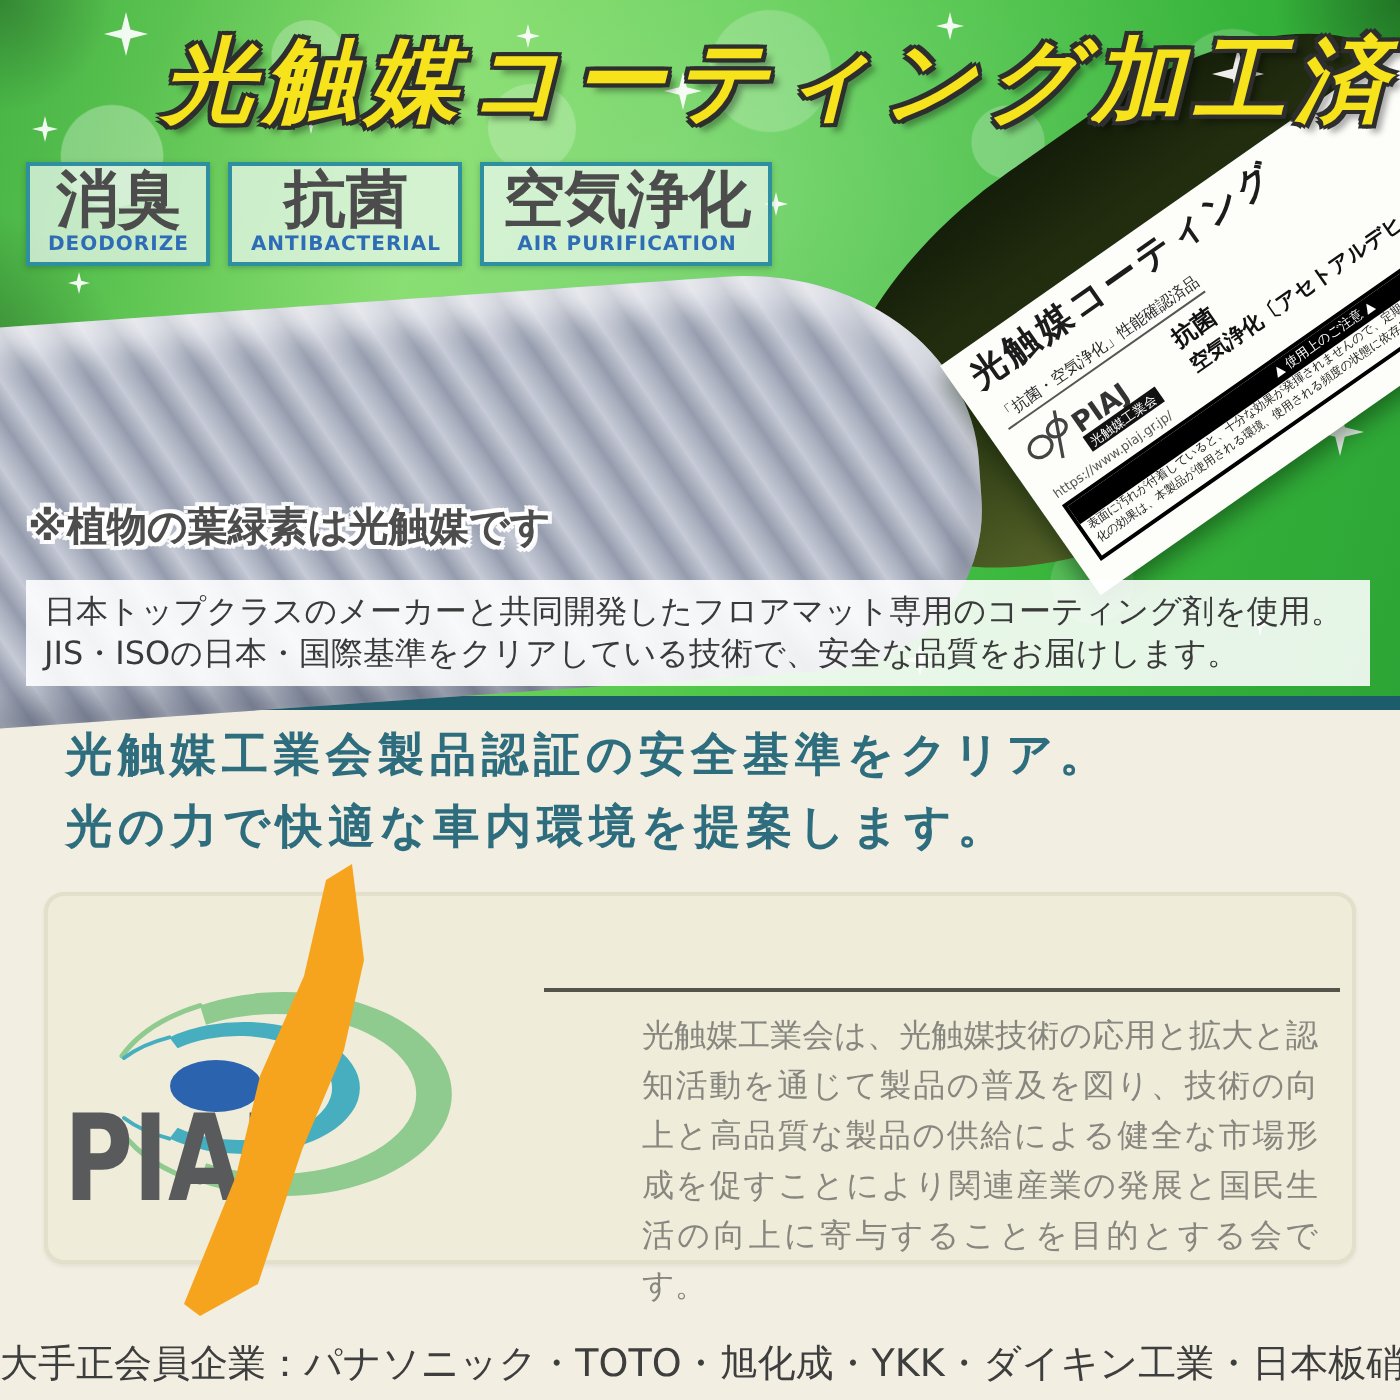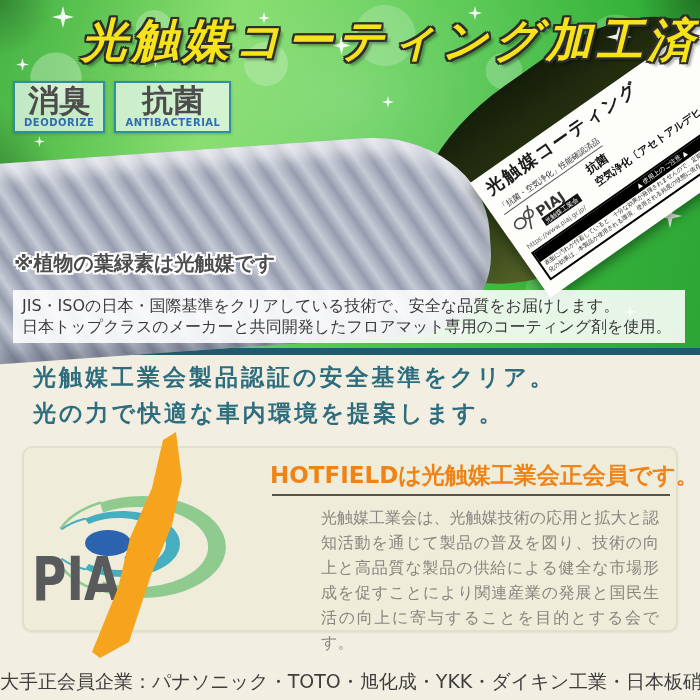--- a/index.html
+++ b/index.html
@@ -133,20 +133,24 @@
 
     <div class="features">
       <div class="feature">
         <span class="jp">消臭</span>
         <span class="en">DEODORIZE</span>
       </div>
       <div class="feature">
         <span class="jp">抗菌</span>
         <span class="en">ANTIBACTERIAL</span>
       </div>
+      <div class="feature">
+        <span class="jp">空気浄化</span>
+        <span class="en">AIR PURIFICATION</span>
+      </div>
     </div>
 
     <div class="note">※植物の葉緑素は光触媒です</div>
 
     <div class="cert-card">
       <div class="cc-title">光触媒コーティング</div>
       <div class="cc-sub">「抗菌・空気浄化」性能確認済品</div>
       <div class="cc-row">
         <div class="cc-mark">
           <svg width="86" height="32" viewBox="0 0 86 32">
@@ -164,22 +168,22 @@
         </div>
       </div>
       <div class="cc-url">https://www.piaj.gr.jp/</div>
       <div class="cc-caution">
         <div class="cc-caution-title">▲ 使用上のご注意 ▲</div>
         <div class="cc-caution-body">表面に汚れが付着していると、十分な効果が発揮されませんので、定期的な洗浄をお勧めします。また、空気浄化の効果は、本製品が使用される環境、使用される頻度の状態に依存します。</div>
       </div>
     </div>
 
     <div class="info-box">
+      <div>日本トップクラスのメーカーと共同開発したフロアマット専用のコーティング剤を使用。</div>
       <div>JIS・ISOの日本・国際基準をクリアしている技術で、安全な品質をお届けします。</div>
-      <div>日本トップクラスのメーカーと共同開発したフロアマット専用のコーティング剤を使用。</div>
     </div>
   </div>
 
   <div class="divider"></div>
 
   <div class="bottom"></div>
 
   <h2 class="sec-h sec-h1">光触媒工業会製品認証の安全基準をクリア。</h2>
   <h2 class="sec-h sec-h2">光の力で快適な車内環境を提案します。</h2>
 
@@ -196,19 +200,18 @@
     <path d="M32,129 A58,33 0 0 0 54.7,139.3" fill="none" stroke="#46aebf" stroke-width="2" stroke-linecap="round"></path>
     <path d="M54.7,88.7 A58,33 0 1 1 54.7,139.3 L58.8,133.9 A47,26 0 1 0 58.8,94.1 Z" fill="#46aebf"></path>
 
     <ellipse cx="78" cy="113" rx="23" ry="13" fill="#2b63ae"></ellipse>
 
     <text x="2" y="170" font-size="60" font-weight="bold" fill="#595a5c" font-family="DejaVu Sans, sans-serif" textLength="106" lengthAdjust="spacingAndGlyphs">PIAJ</text>
 
     <polygon points="146,2 152,50 142,95 121,145 99,212 70,228 62,222 88,158 100,108 122,58 133,10" fill="#f6a41e"></polygon>
   </svg>
 
-  <div class="member-h">HOTFIELDは光触媒工業会正会員です。</div>
   <div class="member-rule"></div>
   <div class="member-p">光触媒工業会は、光触媒技術の応用と拡大と認知活動を通じて製品の普及を図り、技術の向上と高品質な製品の供給による健全な市場形成を促すことにより関連産業の発展と国民生活の向上に寄与することを目的とする会です。</div>
 
   <div class="footer-line">大手正会員企業：パナソニック・TOTO・旭化成・YKK・ダイキン工業・日本板硝子・etc</div>
 
 </div>
 
 </body></html>

